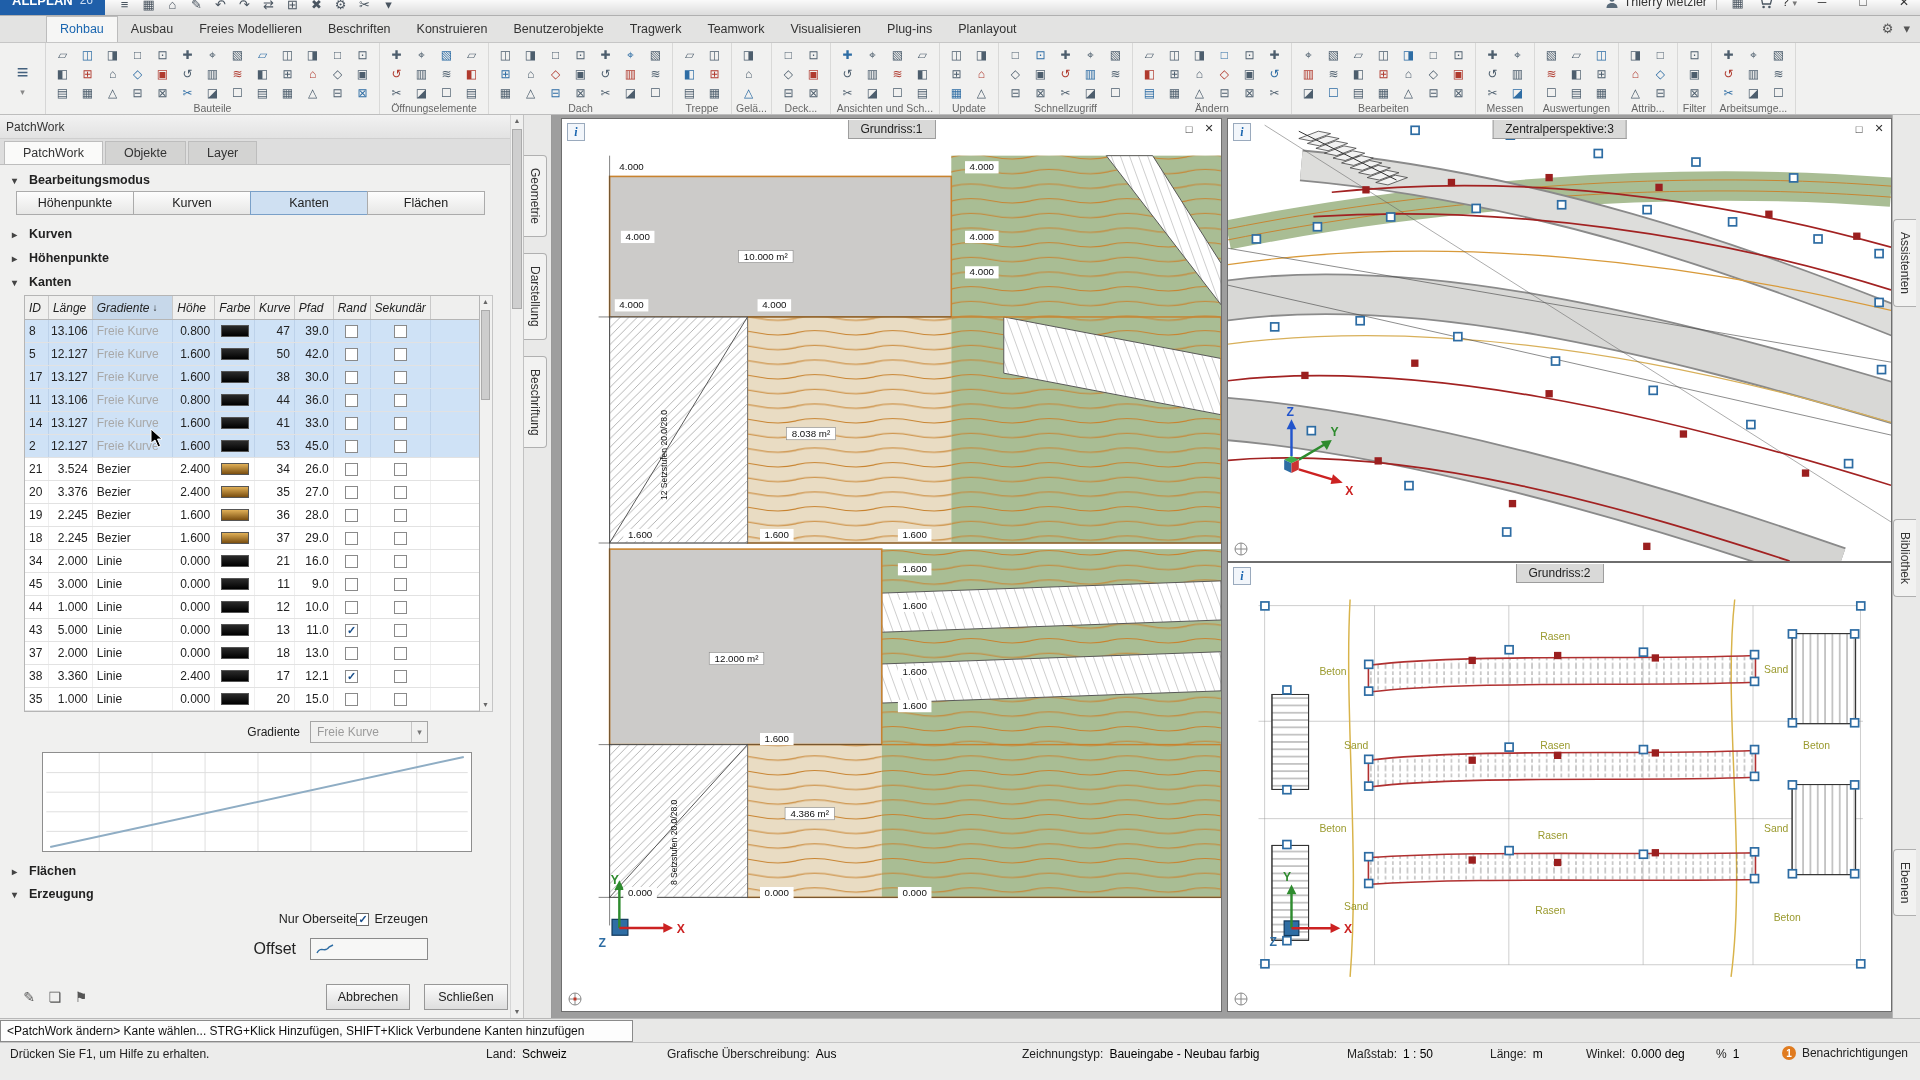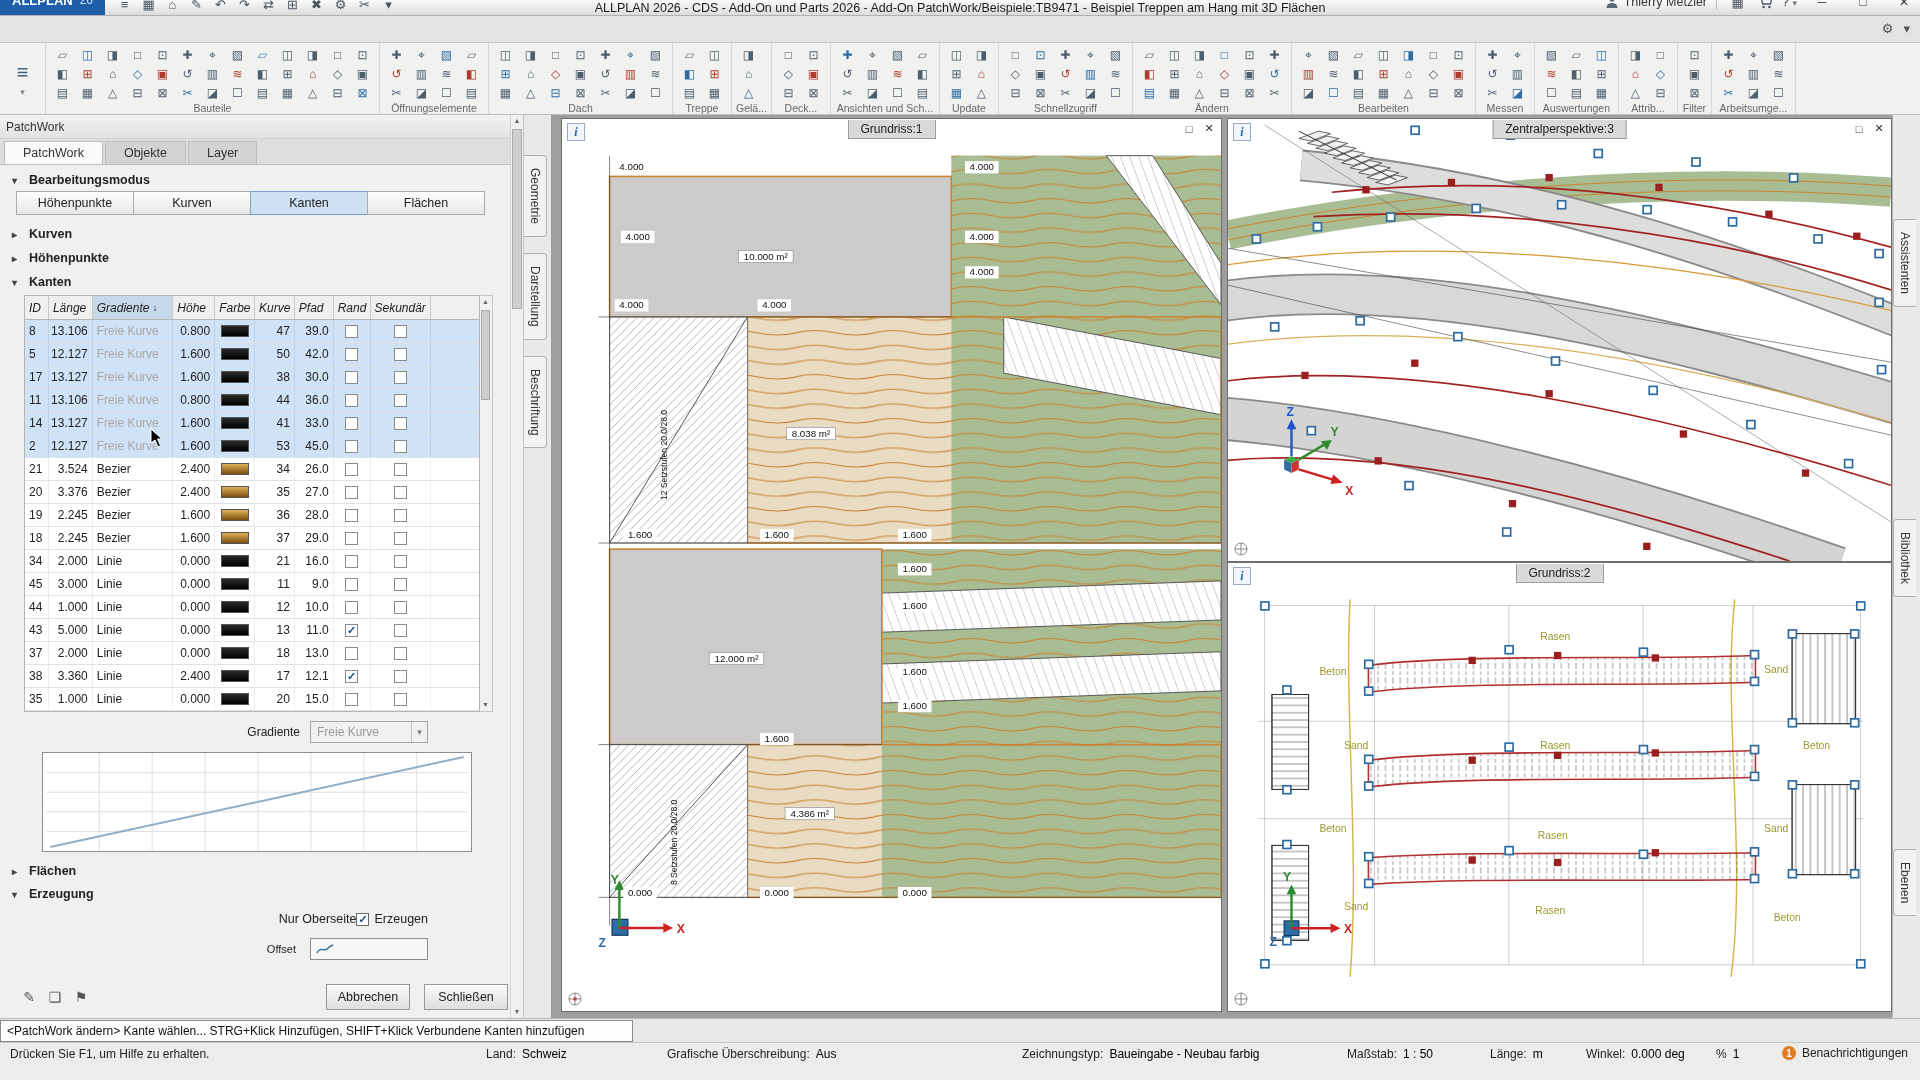--- a/index.html
+++ b/index.html
@@ -73,21 +73,21 @@
 .gradrow{display:flex;align-items:center;justify-content:flex-end;margin:8px 82px 0 0;gap:10px;height:24px;}
 .gsel{width:118px;height:22px;border:1px solid #a5a5a5;background:#f1f1f0;color:#9b9b9b;font-size:12px;display:flex;align-items:center;padding-left:6px;position:relative;}
 .gsel .caret{margin-left:auto;width:16px;height:100%;border-left:1px solid #c5c5c5;display:flex;align-items:center;justify-content:center;color:#777;font-size:9px;}
 
 #graph{margin:8px 0 0 32px;border:1px solid #8e8e8e;background:#fff;width:430px;height:100px;}
 
 .erzrow{display:flex;align-items:center;justify-content:flex-end;gap:0;margin:6px 82px 0 0;height:20px;font-size:12.5px;}
 .erzcb{display:flex;align-items:center;gap:5px;}
 .erzcb .cb{border-color:#6a6a6a;}
 .cb.on{color:#1a4f8a;font-weight:bold;}
-.offrow{display:flex;align-items:center;justify-content:flex-end;gap:14px;margin:8px 82px 0 0;height:24px;font-size:11px;}
+.offrow{display:flex;align-items:center;justify-content:flex-end;gap:14px;margin:8px 82px 0 0;height:24px;font-size:16px;}
 .offinput{width:118px;height:22px;border:1px solid #8a8a8a;background:#f7f7f6;display:flex;align-items:center;padding-left:5px;}
 
 #pbottom{margin-top:auto;display:flex;align-items:center;padding:6px 2px 8px 6px;}
 .picon{width:26px;height:22px;display:flex;align-items:center;justify-content:center;font-size:14px;color:#555;}
 .pbtns{margin-left:auto;display:flex;gap:14px;}
 .pbtn{width:84px;height:26px;display:flex;align-items:center;justify-content:center;border:1px solid #979797;background:linear-gradient(#fbfbfb,#dedede);font-size:12.5px;}
 
 #palette-scroll{position:absolute;right:28px;top:0;bottom:0;width:13px;background:#f0f0ef;border-left:1px solid #d5d5d5;}
 #palette-scroll .thumb{position:absolute;top:14px;left:1px;width:10px;height:180px;background:#cfcfcf;border:1px solid #ababab;}
 #palette-scroll .sa{position:absolute;left:0;width:12px;height:12px;font-size:7px;color:#666;text-align:center;line-height:12px;}
@@ -140,21 +140,20 @@
         <span class="qic">✎</span>
         <span class="qic">↶</span>
         <span class="qic">↷</span>
         <span class="qic">⇄</span>
         <span class="qic">⊞</span>
         <span class="qic">✖</span>
         <span class="qic">⚙</span>
         <span class="qic">✂</span>
         <span class="qic">▾</span>
       </div>
-    <div id="title-text">ALLPLAN 2026 - CDS - Add-On und Parts 2026 - Add-On PatchWork/Beispiele:TB9471 - Beispiel Treppen am Hang mit 3D Flächen</div>
     <div class="tb-right">
       <span class="usr">
         <svg width="14" height="14" viewBox="0 0 14 14">
             <circle cx="7" cy="4.2" r="2.6" fill="#5a6b7a"></circle>
             <path d="M1.5 13 C1.5 9.4 4 8 7 8 C10 8 12.5 9.4 12.5 13 Z" fill="#5a6b7a"></path>
           </svg>
         <span>Thierry Metzler</span>
       </span>
       <span class="tbsep"></span>
       <span class="qic">▦</span>
@@ -164,20 +163,33 @@
           <circle cx="11.4" cy="12" r="1.3" fill="#4a5560"></circle>
         </svg>
       <span><span>?</span> <span style="font-size:9px;color:#777">▾</span></span>
       <span class="winbtn">─</span>
       <span class="winbtn">□</span>
       <span class="winbtn">✕</span>
     </div>
   </div>
 
   <div id="menubar">
+    <div id="menu-tabs" style="display:flex;align-items:flex-end;">
+        <div class="mtab active">Rohbau</div>
+        <div class="mtab">Ausb​au</div>
+        <div class="mtab">Freies Modellieren</div>
+        <div class="mtab">Beschriften</div>
+        <div class="mtab">Konstruieren</div>
+        <div class="mtab">Benutzerobjekte</div>
+        <div class="mtab">Tragwerk</div>
+        <div class="mtab">Teamwork</div>
+        <div class="mtab">Visualisieren</div>
+        <div class="mtab">Plug-ins</div>
+        <div class="mtab">Planlayout</div>
+      </div>
     <div id="menubar-right">
         <span>⚙</span>
         <span>▾</span>
       </div>
   </div>
 
   <div id="ribbon">
     <div id="bigbtn">
       <span>≡</span>
       <span class="sub">▾</span>

